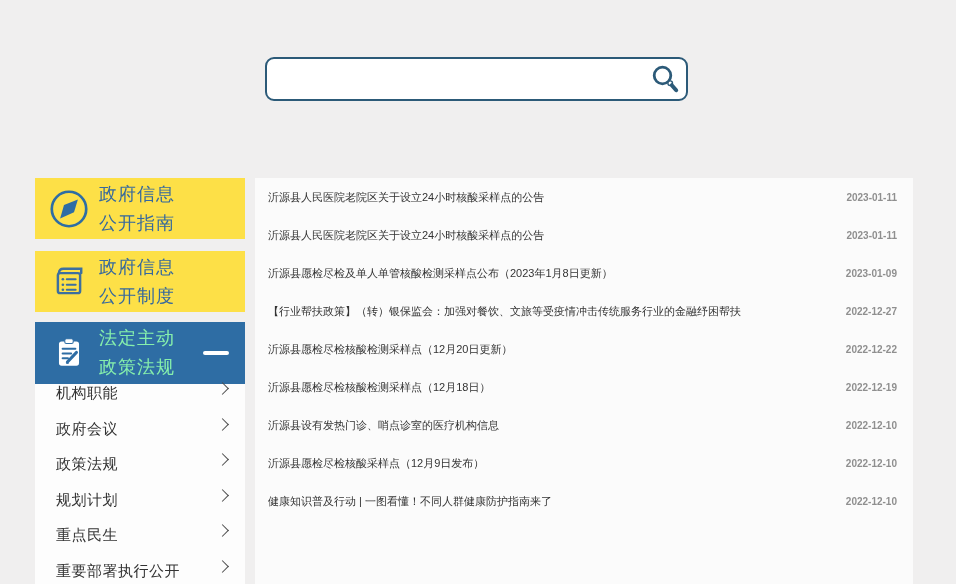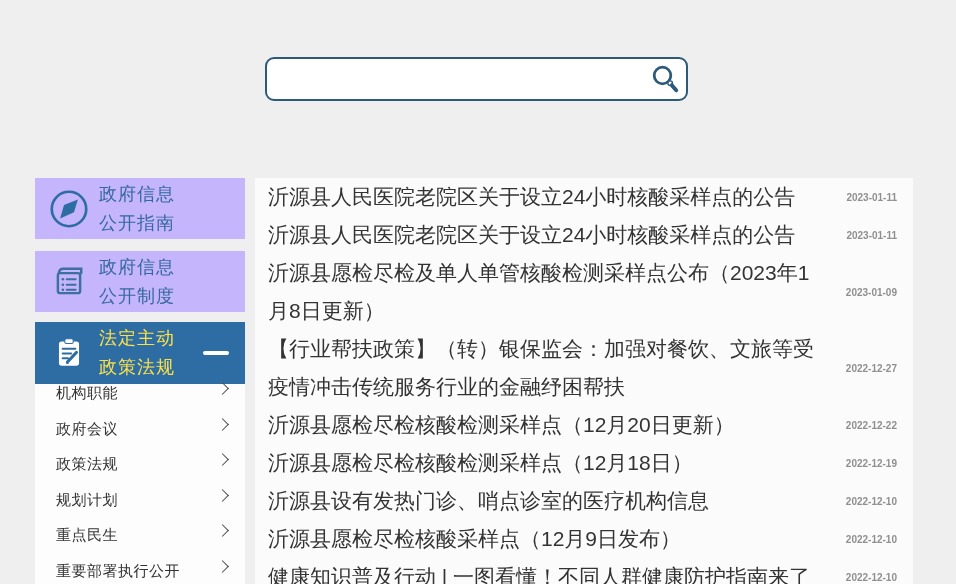--- a/index.html
+++ b/index.html
@@ -19,31 +19,31 @@
     padding:0 10px 0 14px;font-size:16px;color:#333;
     font-family:"Liberation Sans","DejaVu Sans",sans-serif;
   }
   .search-btn{
     width:42px;height:40px;border:none;background:transparent;cursor:pointer;
     display:flex;align-items:center;justify-content:center;padding:0;
   }
   
   .sidebar{position:absolute;left:35px;top:178px;width:210px;}
   .side-card{
-    background:#c4b5fd;height:61px;margin-bottom:12px;
+    background:#fde047;height:61px;margin-bottom:12px;
     display:flex;align-items:center;padding-left:12px;box-sizing:border-box;
     cursor:pointer;
   }
   .side-card .icon-wrap{width:44px;height:42px;margin-right:8px;display:flex;align-items:center;justify-content:center;flex:none;}
   .side-card .lbl{font-size:18px;line-height:29px;color:#35689e;letter-spacing:1px;}
   .side-card.second{margin-bottom:10px;}
   .side-card.active{
     background:#2e6da4;height:62px;margin-bottom:0;position:relative;
   }
-  .side-card.active .lbl{color:#fde047;}
+  .side-card.active .lbl{color:#86efac;}
   .minus-bar{
     position:absolute;right:16px;top:50%;margin-top:-2px;
     width:26px;height:4px;background:#ffffff;border-radius:2px;
   }
   .submenu{background:#fdfdfd;}
   .submenu-item{
     height:35.6px;display:flex;align-items:flex-start;justify-content:space-between;
     padding:0 18px 0 21px;cursor:pointer;
   }
   .submenu-item .s-lbl{font-size:15px;color:#333333;letter-spacing:0.5px;}
@@ -53,21 +53,21 @@
   }
   
   .news{
     position:absolute;left:255px;top:178px;width:658px;min-height:430px;
     background:#fbfbfb;box-sizing:border-box;padding-bottom:14px;
   }
   .news-row{
     display:flex;align-items:center;padding:0 16px 0 13px;cursor:pointer;
   }
   .news-title{
-    flex:1;font-size:21px;color:#333333;line-height:38px;padding-right:16px;
+    flex:1;font-size:11px;color:#333333;line-height:38px;padding-right:16px;
   }
   .news-date{
     font-size:10px;color:#8f8f8f;white-space:nowrap;flex:none;font-weight:bold;
   }
 </style>
 </head>
 <body>
 
 <div class="search-box">
   <input type="text" placeholder="" style="">

